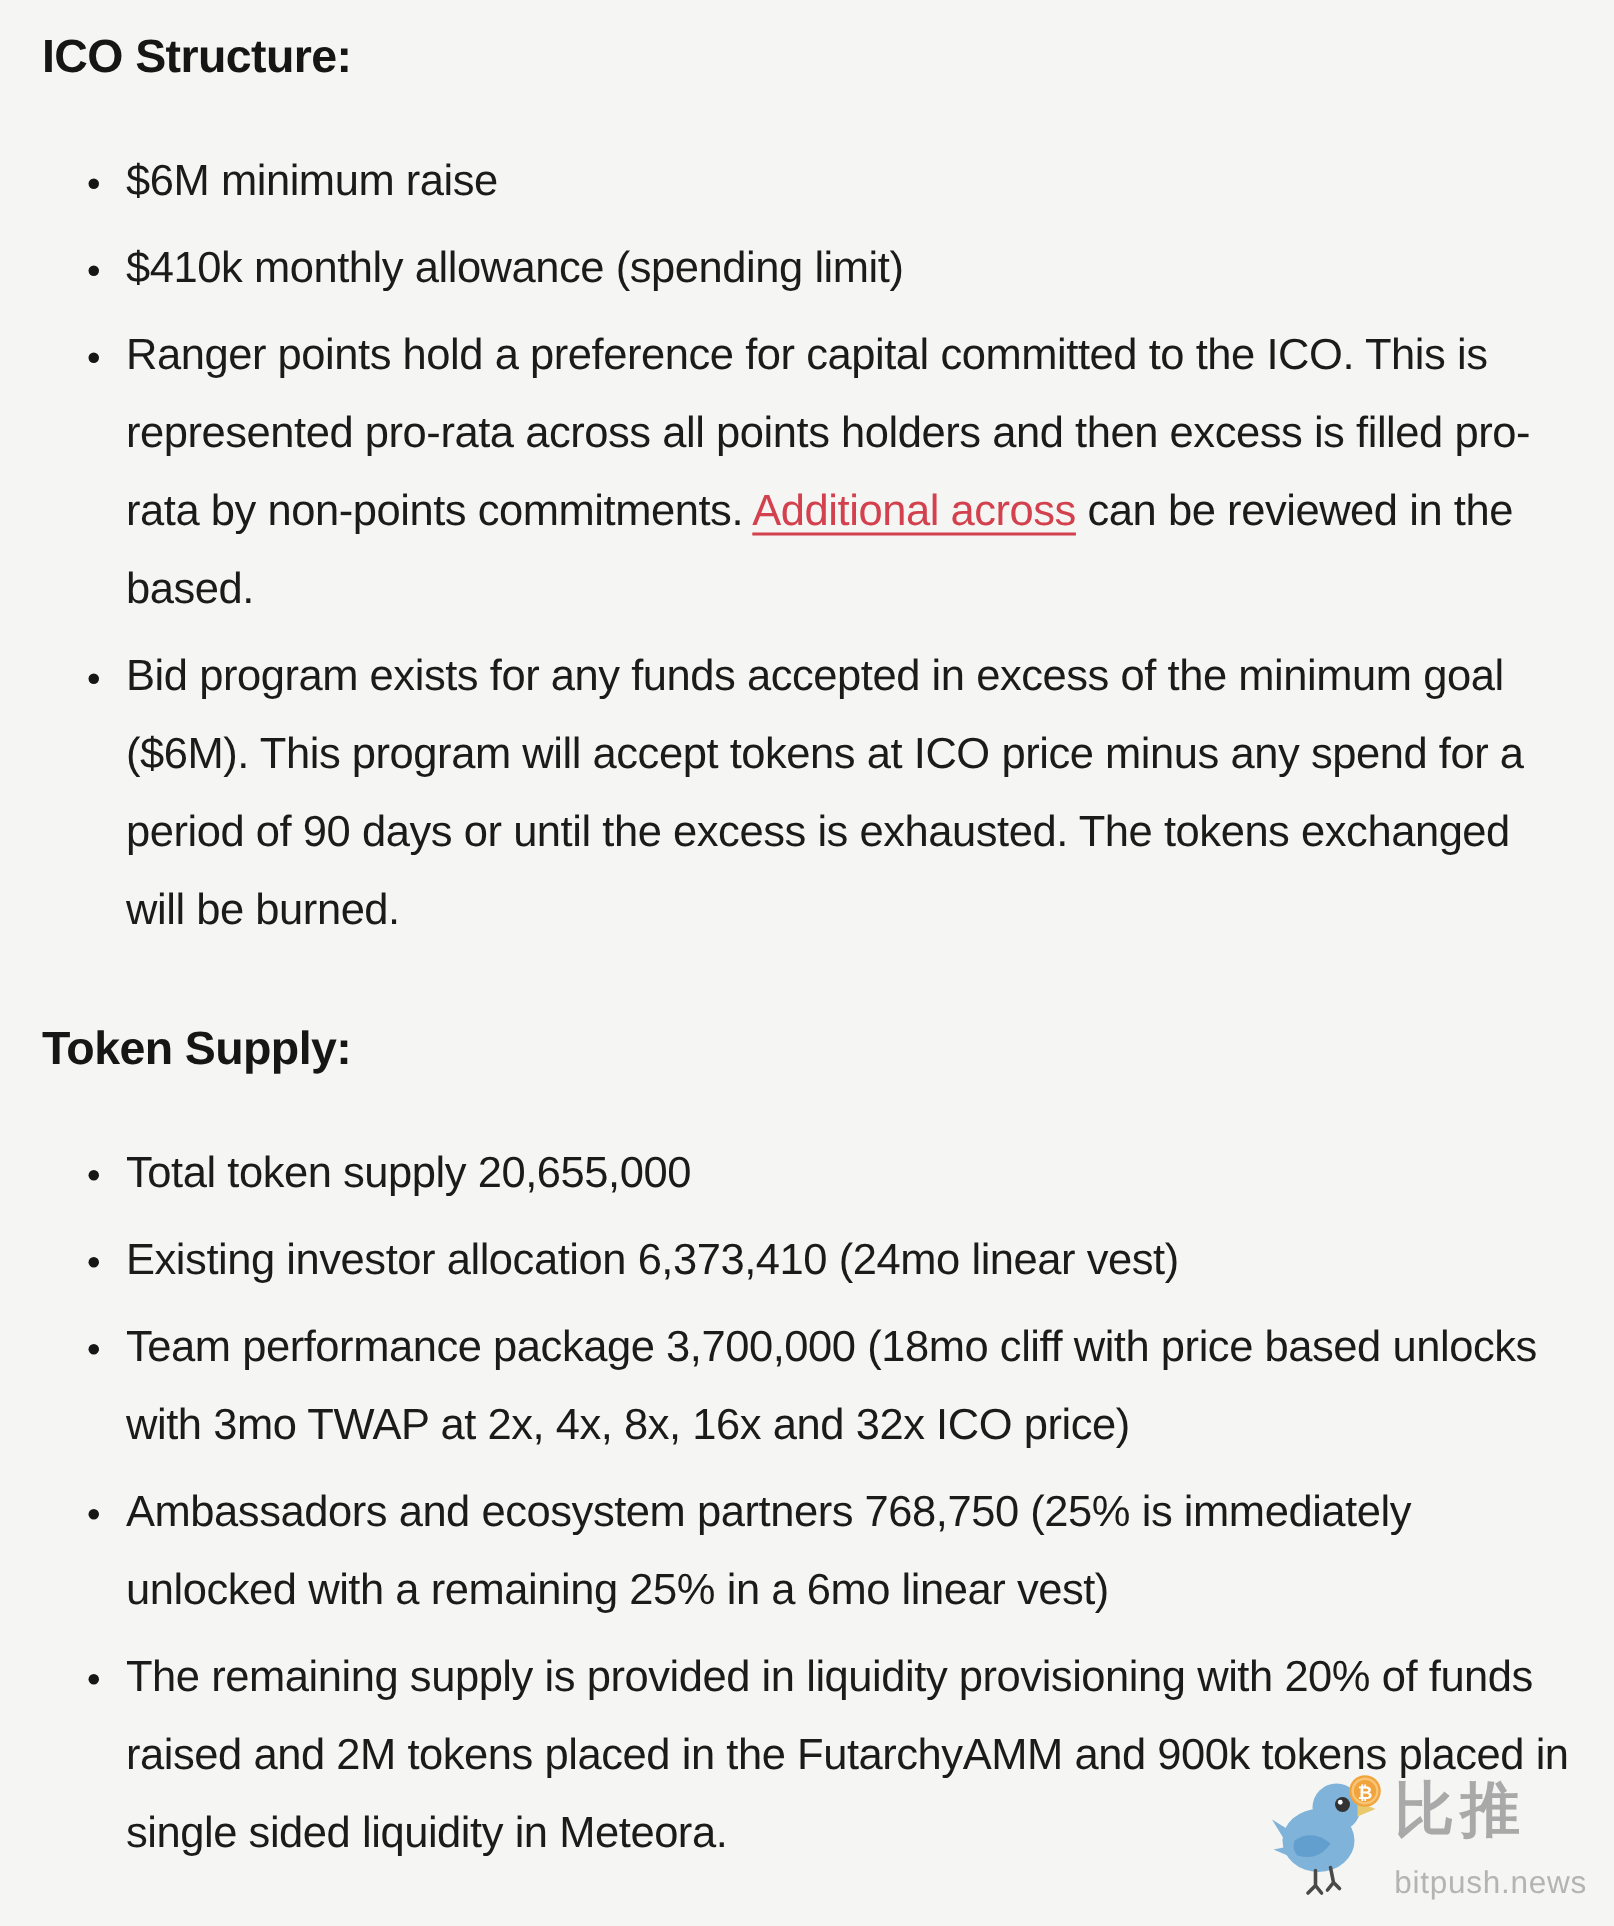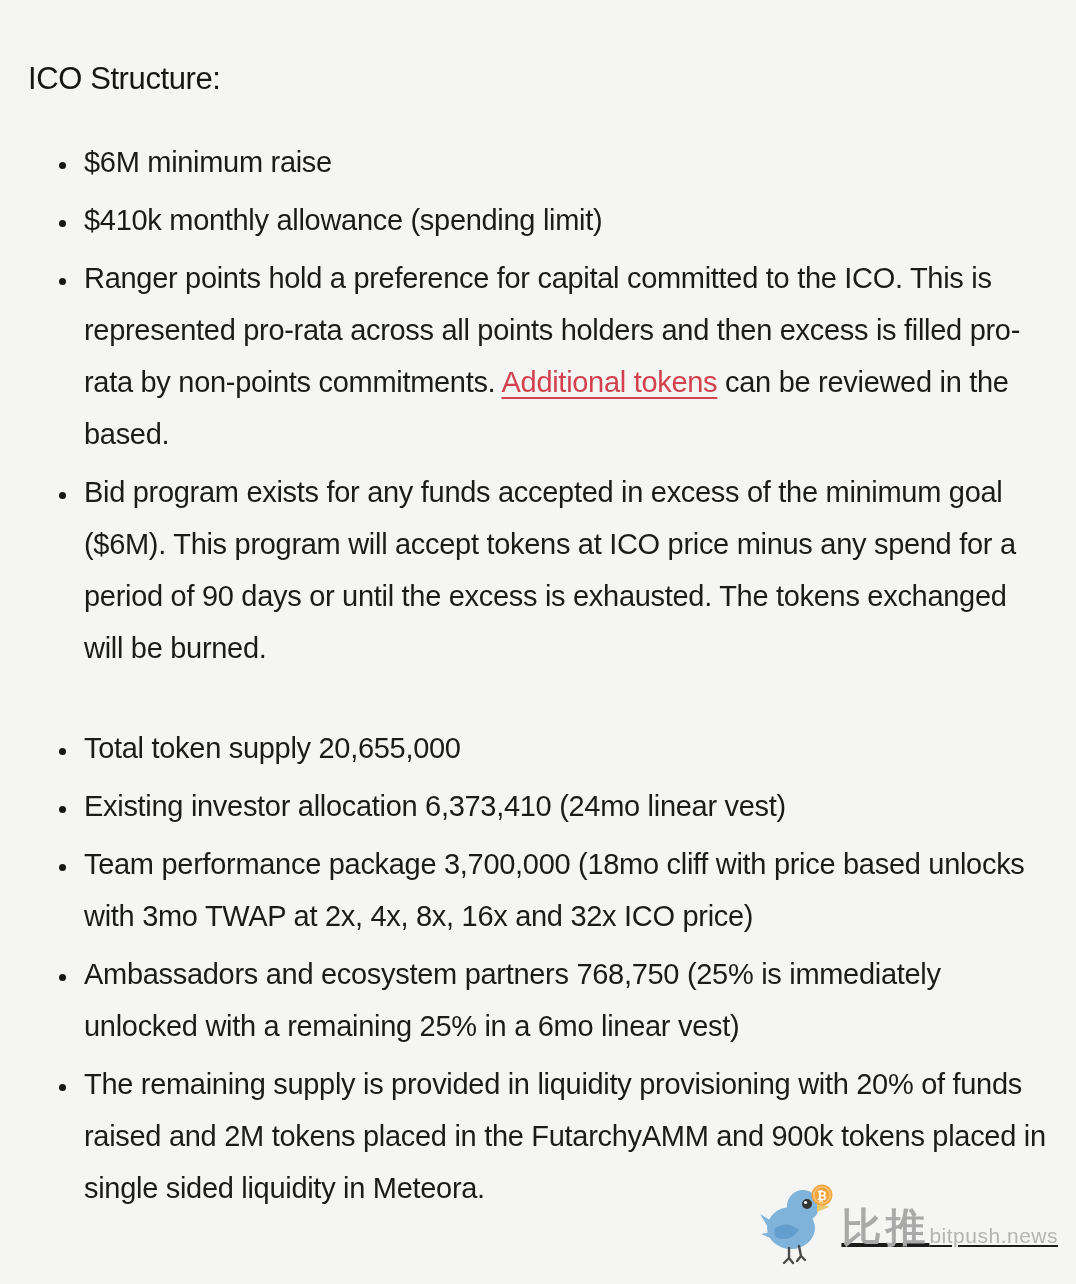--- a/index.html
+++ b/index.html
@@ -7,25 +7,24 @@
   body {
     position: relative;
     background: #f5f5f3;
     color: #1b1b1b;
     font-family: "Liberation Sans", sans-serif;
     padding: 20px 26px 0 28px;
     overflow: hidden;
   }
   h2.section-heading {
     font-size: 31px;
-    font-weight: 400;
+    font-weight: 700;
     line-height: 35px;
     letter-spacing: -0.4px;
     color: #161616;
-    margin-top: 41px;
   }
   ul.bullet-list {
     margin: 40px 0 48px 0;
     padding-left: 52px;
     list-style: disc outside;
   }
   ul.bullet-list.last { margin-bottom: 0; }
   ul.bullet-list li {
     font-size: 29px;
     line-height: 52px;
@@ -43,21 +42,21 @@
   }
   
   .watermark {
     position: absolute;
     right: 18px;
     bottom: 14px;
     display: flex;
     align-items: center;
     gap: 8px;
   }
-  .wm-text { display: flex; flex-direction: row; line-height: 1; text-decoration: underline; }
+  .wm-text { display: flex; flex-direction: column; line-height: 1; }
   .wm-cn {
     font-size: 40px;
     font-weight: 700;
     color: #a9a9a9;
     letter-spacing: 4px;
   }
   .wm-domain {
     font-size: 21px;
     color: #b4b4b4;
     margin-top: 18px;
@@ -69,28 +68,29 @@
 
 <section>
   <h2 class="section-heading">ICO Structure:</h2>
   <ul class="bullet-list">
     <li>
       <span>$6M minimum raise</span>
     </li>
     <li>
       <span>$410k monthly allowance (spending limit)</span>
     </li>
-    <li><span>Ranger points hold a preference for capital committed to the ICO. This is represented pro-rata across all points holders and then excess is filled pro-rata by non-points commitments. </span><a class="red-link" href="#">Additional tokens</a><span> can be reviewed in the based.</span></li>
+    <li><span>Ranger points hold a preference for capital committed to the ICO. This is represented pro-rata across all points holders and then excess is filled pro-rata by non-points commitments. </span><a class="red-link" href="#">Additional across</a><span> can be reviewed in the based.</span></li>
     <li>
       <span>Bid program exists for any funds accepted in excess of the minimum goal ($6M). This program will accept tokens at ICO price minus any spend for a period of 90 days or until the excess is exhausted. The tokens exchanged will be burned.</span>
     </li>
   </ul>
 </section>
 
 <section>
+  <h2 class="section-heading">Token Supply:</h2>
   <ul class="bullet-list last">
     <li>
       <span>Total token supply 20,655,000</span>
     </li>
     <li>
       <span>Existing investor allocation 6,373,410 (24mo linear vest)</span>
     </li>
     <li>
       <span>Team performance package 3,700,000 (18mo cliff with price based unlocks with 3mo TWAP at 2x, 4x, 8x, 16x and 32x ICO price)</span>
     </li>

